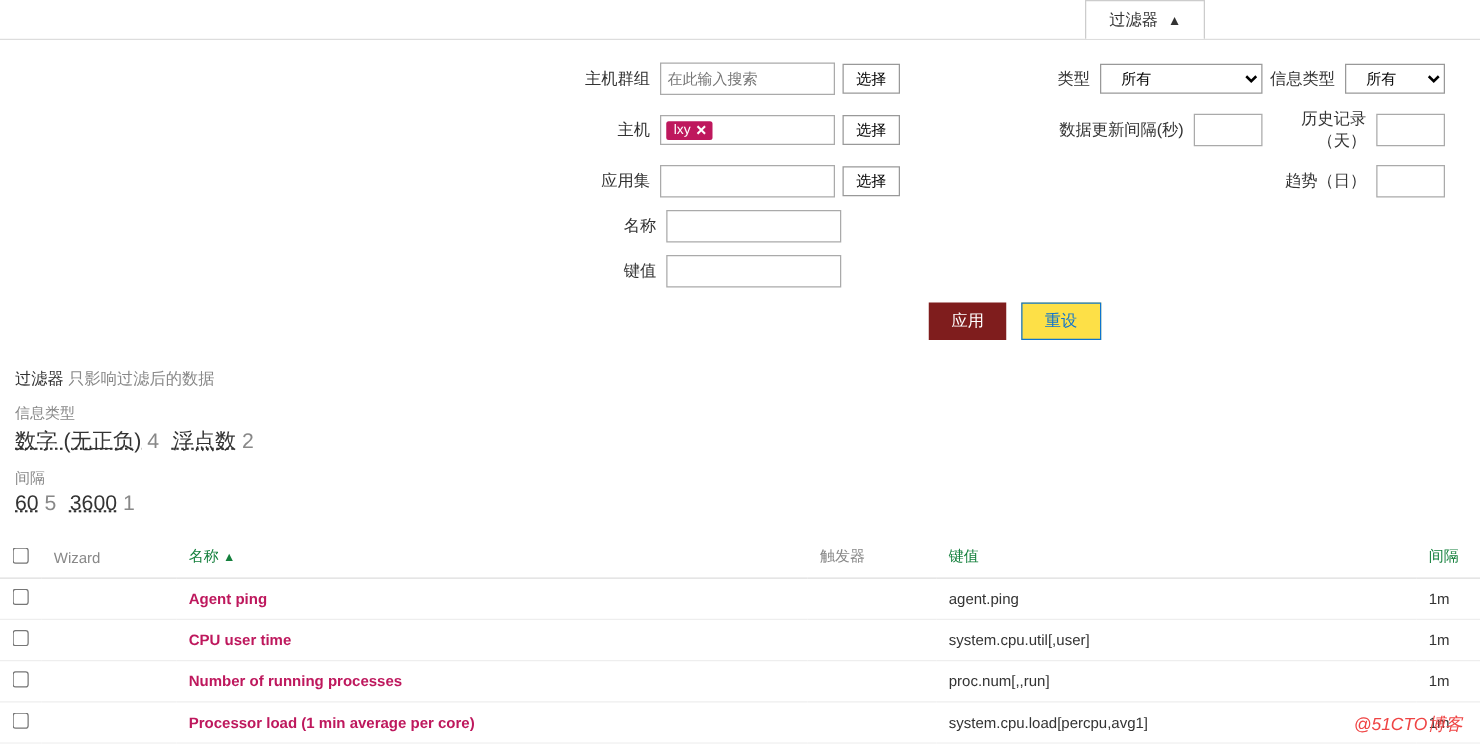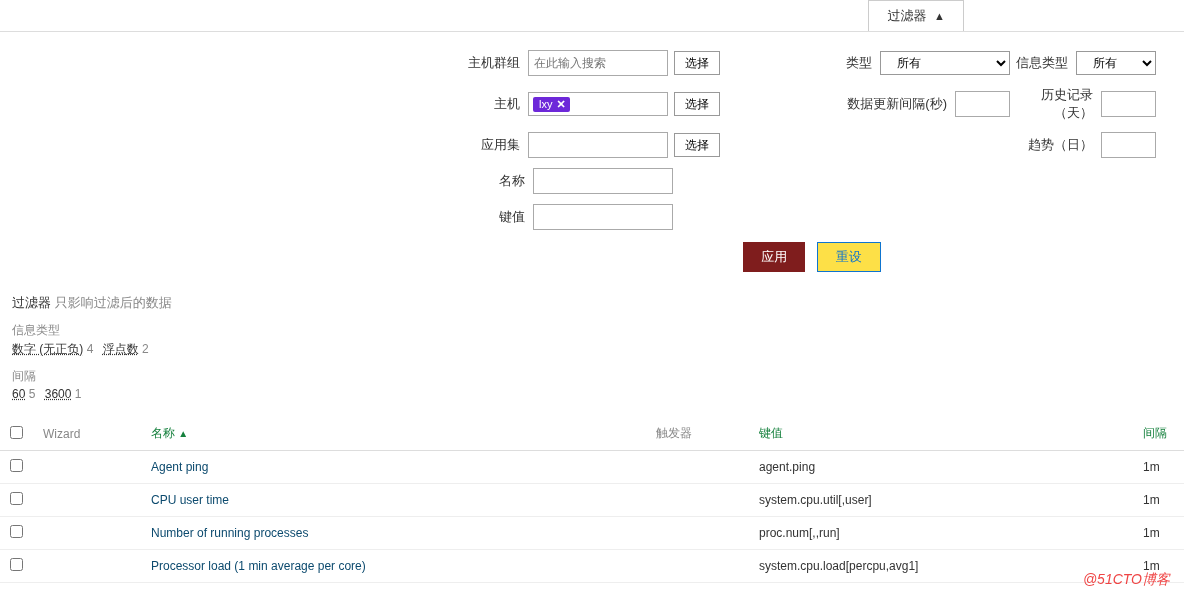--- a/index.html
+++ b/index.html
@@ -13,38 +13,38 @@
 .col2 { width: 290px; display: flex; align-items: center; justify-content: flex-end; }
 .col3 { flex: 1; display: flex; align-items: center; justify-content: flex-end; padding-right: 8px; }
 .label { text-align: right; padding-right: 8px; color: #333; }
 input[type=text] { border: 1px solid #aaa; height: 24px; padding: 12px 5px; font-size: 12px; }
 .w140 { width: 140px; }
 .w55 { width: 55px; }
 select { border: 1px solid #999; height: 24px; background: #fff; font-size: 12px; padding: 0 12px; }
 .w130 { width: 130px; }
 .btn-sel { border: 1px solid #999; background: #fff; height: 24px; padding: 0 10px; margin-left: 6px; cursor: pointer; font-size: 12px; }
 .tag-input { border: 1px solid #aaa; width: 140px; height: 24px; display: flex; align-items: center; padding: 2px 4px; background: #fff; }
-.tag { background: #6d28d9; color: #fff; font-size: 11px; padding: 1px 4px 1px 6px; border-radius: 2px; display: inline-flex; align-items: center; gap: 4px; }
+.tag { background: #be185d; color: #fff; font-size: 11px; padding: 1px 4px 1px 6px; border-radius: 2px; display: inline-flex; align-items: center; gap: 4px; }
 .tag-x { font-weight: bold; cursor: pointer; }
 .actions { text-align: center; margin-top: 12px; padding-left: 440px; }
 .btn-apply { background: #7f1d1d; color: #fff; border: none; padding: 6px 18px; font-size: 13px; margin-right: 8px; cursor: pointer; }
 .btn-reset { background: #fde047; border: 1px solid #0e74cf; color: #0e74cf; padding: 5px 18px; font-size: 13px; cursor: pointer; }
 .sub-filter { padding: 10px 12px 4px; }
 .sub-title { font-size: 13px; }
 .sub-title .note { color: #888; }
 .filter-group { margin-top: 10px; }
 .fg-label { color: #888; font-size: 12px; margin-bottom: 2px; }
-.fg-items { font-size: 12px; }
+.fg-items { font-size: 17px; }
 .fg-link { text-decoration: underline dotted; cursor: pointer; }
 .fg-count { color: #888; margin-right: 6px; }
 table.data { width: 100%; border-collapse: collapse; margin-top: 12px; }
 table.data th { text-align: left; font-weight: normal; color: #888; font-size: 12px; border-bottom: 1px solid #ddd; padding: 8px 10px; }
 table.data th.sortable { color: #15803d; cursor: pointer; }
 table.data td { border-bottom: 1px solid #eee; padding: 8px 10px; font-size: 12px; }
-table.data td .link { color: #0c4a6e; cursor: pointer; }
+table.data td .link { color: #be185d; cursor: pointer; font-weight: bold; }
 .col-cb { width: 28px; }
 .col-wiz { width: 108px; }
 .col-name { width: 505px; }
 .col-trig { width: 103px; }
 .col-key { width: 384px; }
 .watermark { position: fixed; bottom: 6px; right: 14px; color: #ef4444; font-size: 14px; font-style: italic; }
 </style>
 </head>
 <body>
 

